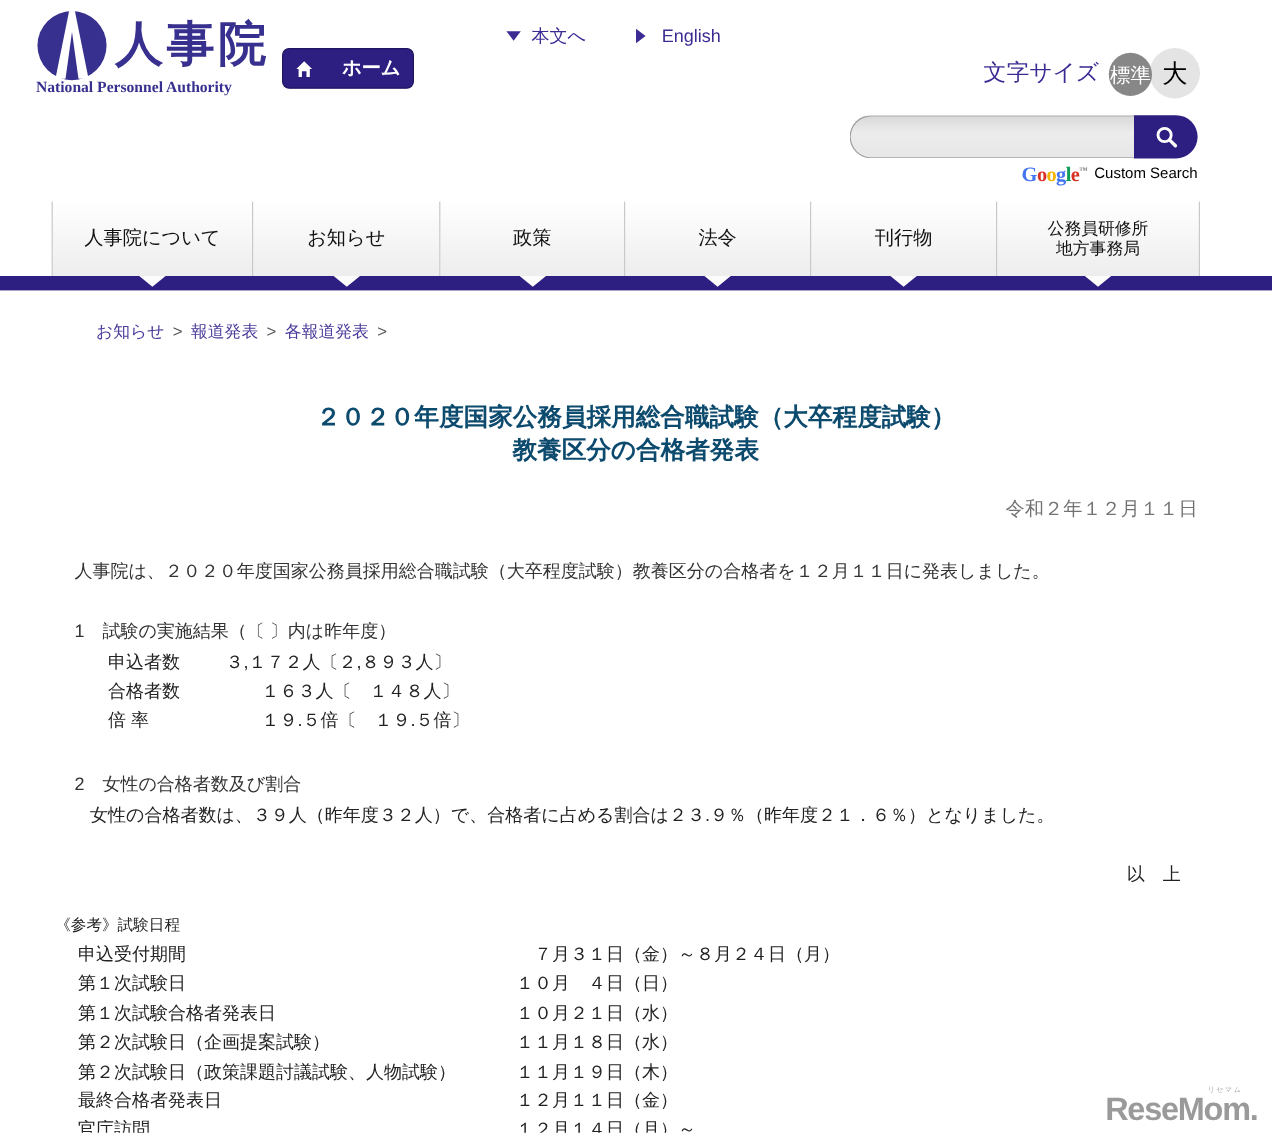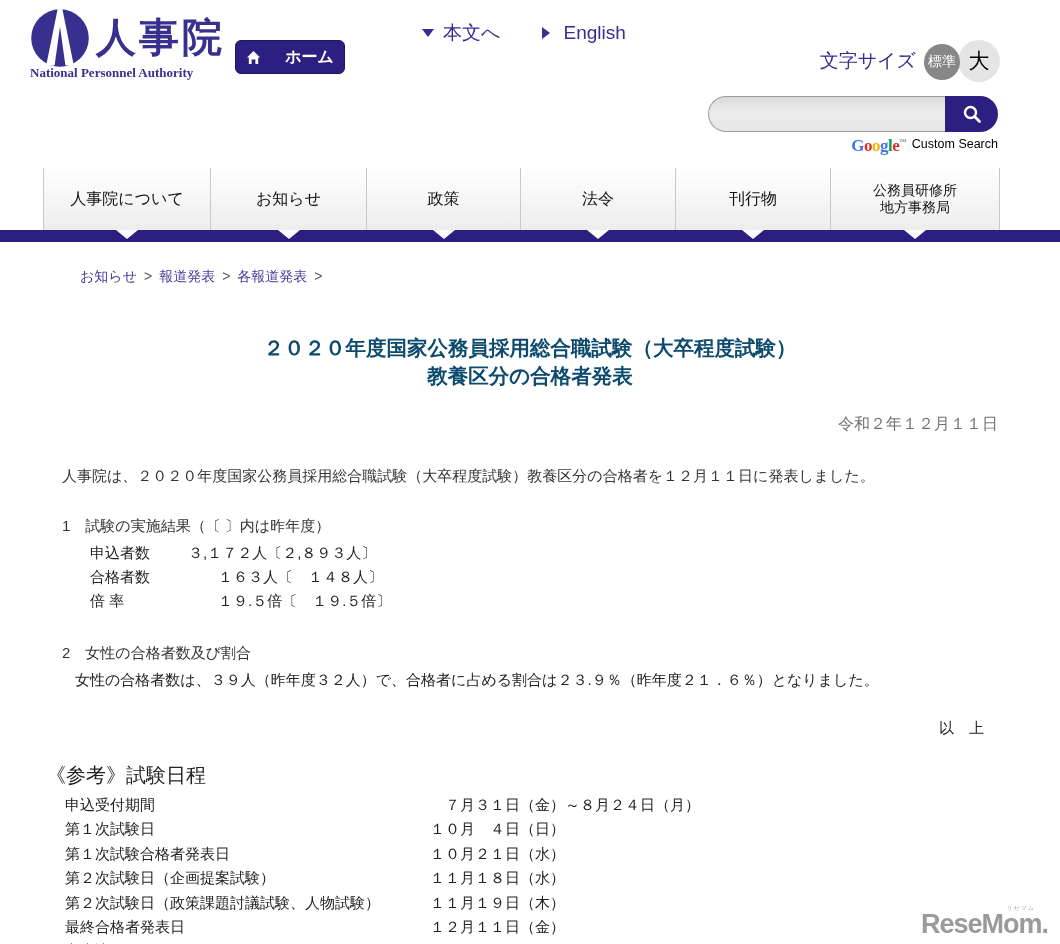--- a/index.html
+++ b/index.html
@@ -16,31 +16,31 @@
   .logo-sub { font-family:"Liberation Serif","DejaVu Serif",serif; font-weight:bold;
     font-size:13px; color:#38308f; margin-top:-3px; white-space:nowrap; }
 
   .home-btn { position:absolute; left:235px; top:40px; width:110px; height:34px;
     background:#2d1e82; border:1px solid #1f1560; border-radius:6px; color:#fff;
     font-size:16px; font-weight:bold; display:flex; align-items:center; justify-content:center;
     gap:24px; cursor:pointer; }
   .home-glyph { width:15px; height:15px; display:block; }
 
   .skip-links { position:absolute; left:422px; top:20px; display:flex; gap:42px;
-    font-size:19px; }
+    font-size:15px; }
   .skip-links a { color:#3b2b92; text-decoration:none; display:flex; align-items:center; cursor:pointer; }
   .tri-down { width:0; height:0; border:6px solid transparent; border-top:8px solid #3b2b92;
     margin:6px 9px 0 0; display:inline-block; }
   .tri-right { width:0; height:0; border:6px solid transparent; border-left:8px solid #3b2b92;
     margin:0 7px 0 0; display:inline-block; }
 
   .fontsize { position:absolute; right:60px; top:40px; display:flex; align-items:flex-end; }
   .fs-label { font-size:19px; color:#3b2b92; margin:0 8px 8px 0; }
   .fs-std { width:36px; height:36px; border:none; border-radius:50%; background:#878787;
-    color:#fff; font-size:14px; cursor:pointer; margin:0 -2px 2px 0; position:relative; z-index:2;
+    color:#fff; font-size:17px; cursor:pointer; margin:0 -2px 2px 0; position:relative; z-index:2;
     font-family:inherit; }
   .fs-large { width:42px; height:42px; border:none; border-radius:50%; background:#e4e4e4;
     color:#000; font-size:21px; cursor:pointer; font-family:inherit; }
 
   .searchbox { position:absolute; left:708px; top:96px; width:290px; height:36px; display:flex; }
   .search-input { flex:1; border:1px solid #9e9e9e; border-right:none; border-radius:18px 0 0 18px;
     background:linear-gradient(#d9d9d9,#ececec 40%,#e7e7e7); padding:0 14px; font-size:14px; outline:none; }
   .search-btn { width:53px; border:none; background:#2d1e82; border-radius:0 18px 18px 0;
     display:flex; align-items:center; justify-content:center; cursor:pointer; }
   .google-credit { position:absolute; right:62px; top:135px; font-size:12px; color:#000;
@@ -76,21 +76,21 @@
   .a-title { margin-top:48px; text-align:center; font-size:20.5px; font-weight:bold;
     color:#0c4a6e; line-height:28px; }
   .a-date { text-align:right; margin-top:24px; font-size:16px; color:#737373; }
   .a-intro { margin-top:32px; font-size:15px; color:#333; }
   .sec-heading { margin-top:31px; font-size:15px; color:#333; }
   .sec1-rows { margin:5px 0 0 28px; line-height:24px; }
   .sec1-row { display:flex; }
   .sec1-label { width:98px; }
   .sec2-body { margin:5px 0 0 13px; line-height:24px; }
   .closing { text-align:right; margin-top:27px; padding-right:14px; font-size:15px; }
-  .sched-heading { margin:24px 0 0 -16px; font-size:20px; }
+  .sched-heading { margin:24px 0 0 -16px; font-size:13px; }
   .sched-rows { margin:4px 0 0 3px; }
   .sched-row { display:flex; line-height:24.4px; }
   .sched-label { width:365px; }
 
   
   .watermark { position:absolute; right:12px; bottom:6px; color:#9a9a9a; }
   .wm-text { font-size:27px; font-weight:bold; letter-spacing:-1px; line-height:1; }
   .wm-ruby { position:absolute; right:13px; top:-7px; font-size:6px; letter-spacing:1px; color:#aaa; }
 </style>
 </head>

